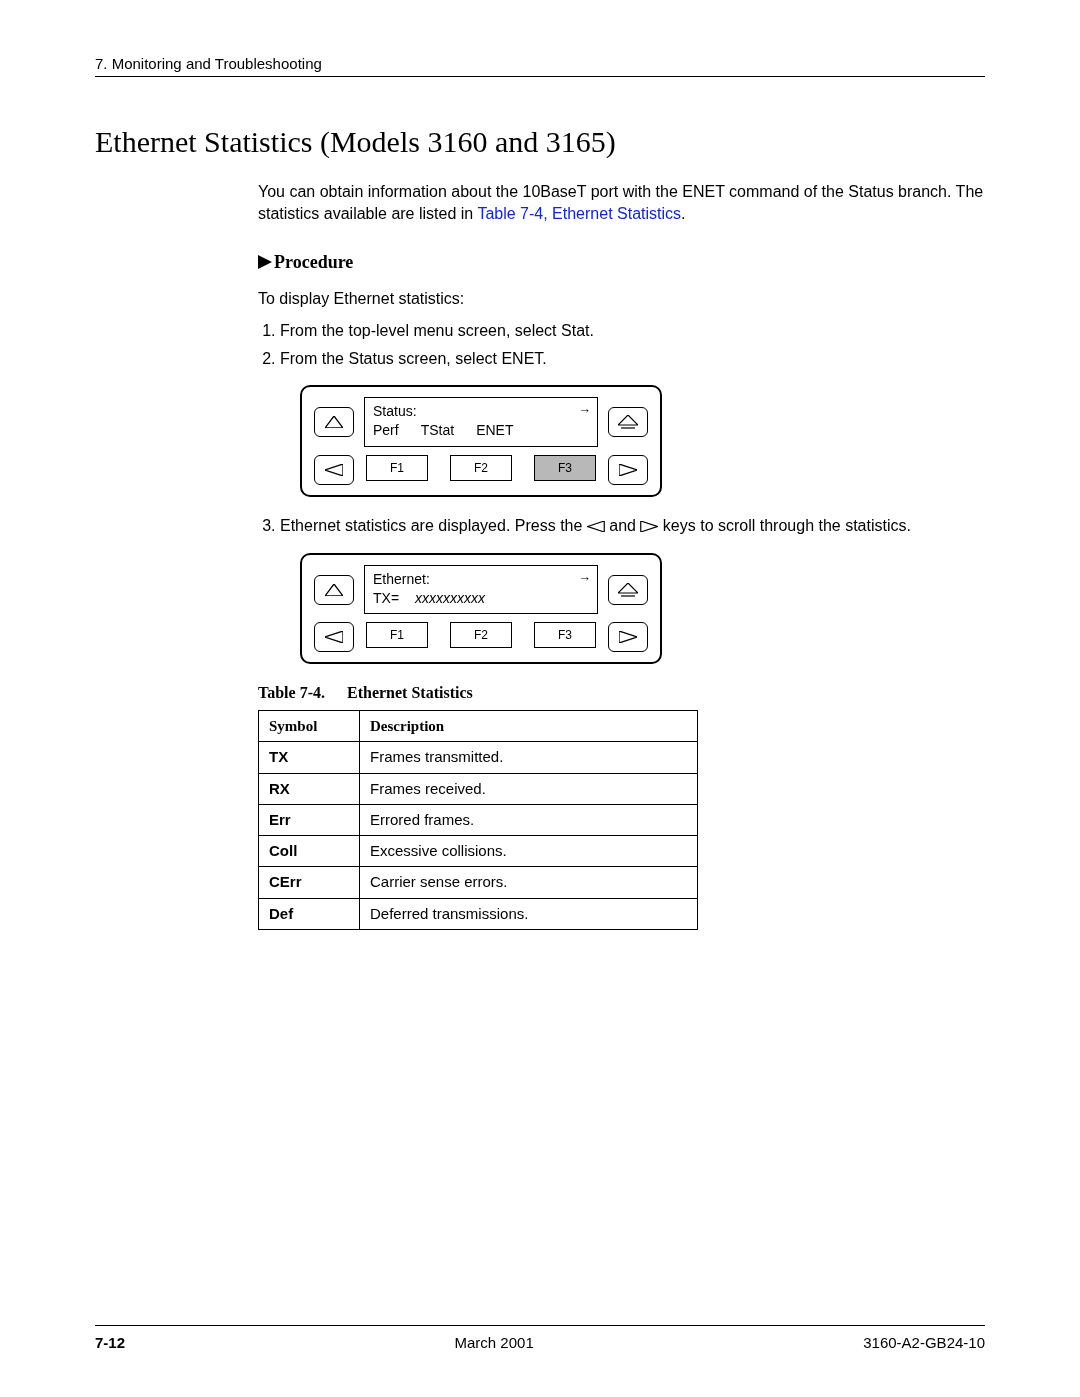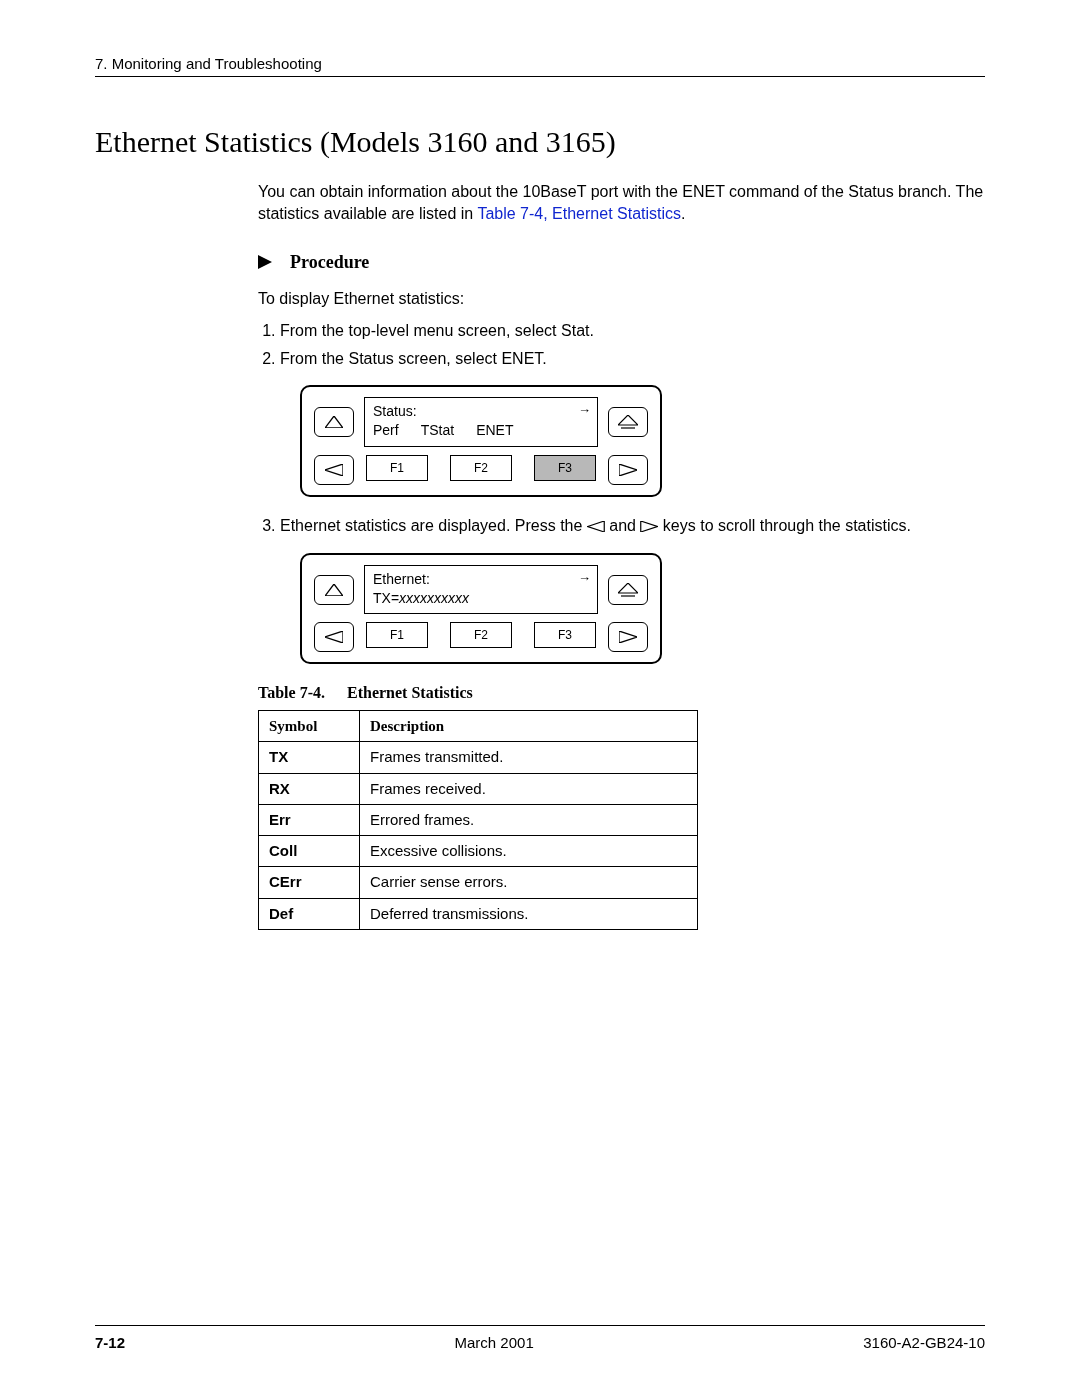--- a/index.html
+++ b/index.html
@@ -36,21 +36,21 @@
     line-height: 1.35;
   }
   .intro { margin-bottom: 26px; }
   .xref { color: #1026cf; }
   .proc-hdr {
     font-family: "Times New Roman", Times, serif;
     font-weight: bold;
     font-size: 18px;
     display: flex;
     align-items: center;
-    gap: 16px;
+    gap: 0;
     margin: 10px 0 14px 0;
   }
   .proc-hdr svg { flex: 0 0 auto; }
   .step-lead { margin-bottom: 10px; }
   ol.steps {
     margin: 0 0 16px 0;
     padding-left: 22px;
   }
   ol.steps li { margin-bottom: 6px; }
   .panel-wrap {
@@ -88,21 +88,21 @@
     position: relative;
   }
   .display .arrow-top {
     position: absolute;
     right: 6px;
     top: 2px;
     font-size: 13px;
   }
   .display .line1 { }
   .display .line2 { display: flex; gap: 22px; }
-  .display .line2.single { gap: 0; }
+  .display .line2.single { gap: 16px; }
   .display .txval { font-style: italic; }
   .fkeys {
     flex: 1 1 auto;
     display: flex;
     gap: 10px;
     justify-content: space-between;
     padding: 0 2px;
     text-align: center;
   }
   .fkey {

